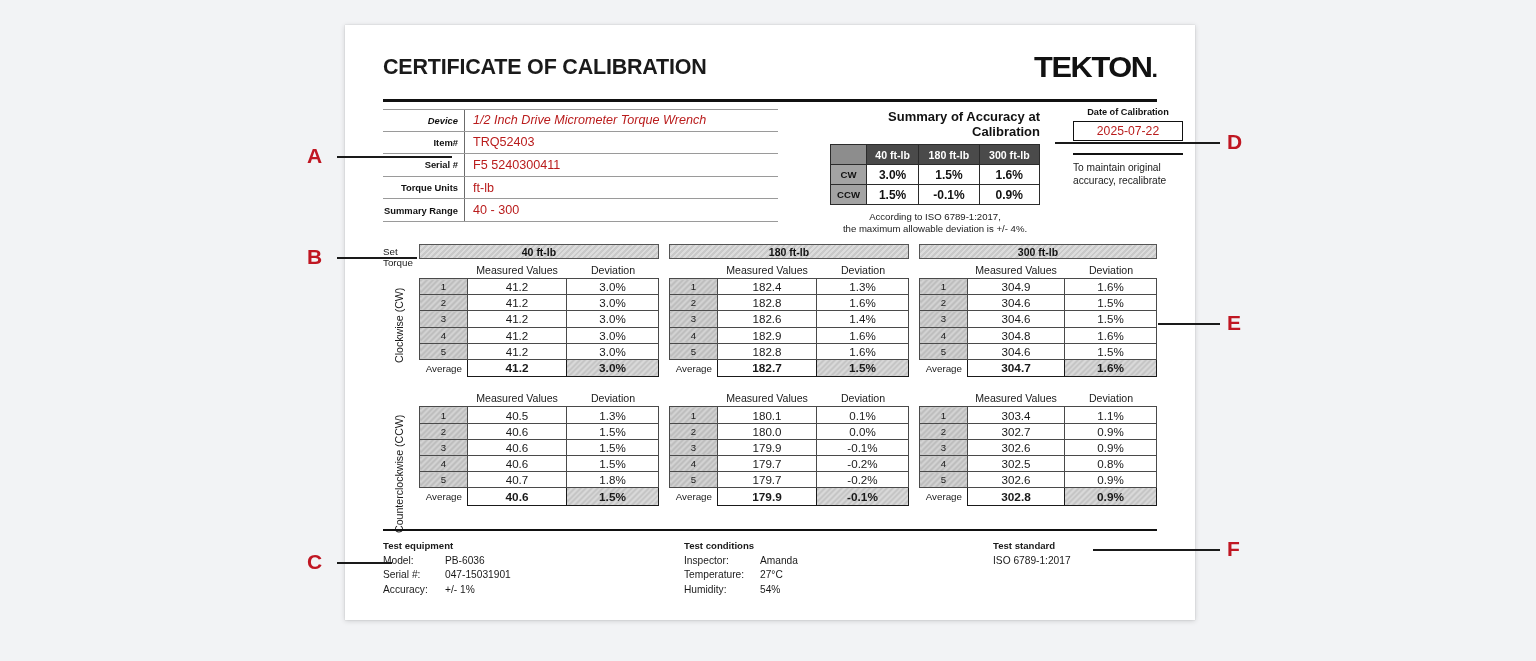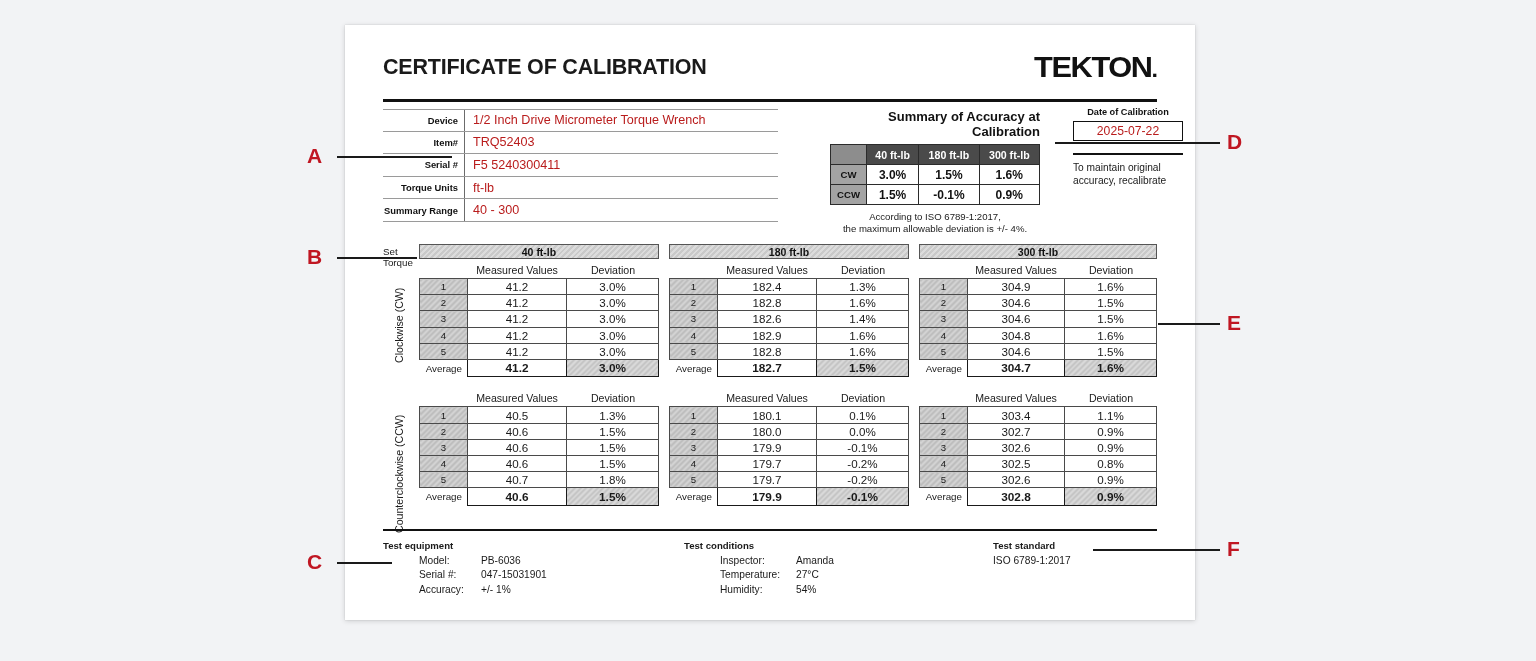--- a/index.html
+++ b/index.html
@@ -38,21 +38,21 @@
     font-size: 29px; font-weight: bold; letter-spacing: -1.3px;
     color: #111; font-family: "Liberation Sans", sans-serif;
     transform: scaleX(1.06); transform-origin: right center;
   }
   .brand .dot { font-size: 22px; }
   .rule-thick { position:absolute; left:0; right:0; top:52px; height:2.5px; background:#111; }
 
   
   .infoblock { position: absolute; left: 0; top: 62px; width: 395px; }
   .inforow { display: flex; align-items: stretch; height: 22.6px; border-bottom: 1px solid #9a9a9a; }
-  .inforow:first-child { border-top: 1px solid #9a9a9a; }
+  .inforow:first-child { border-top: 1px solid #9a9a9a; font-style: italic; }
   .infolabel {
     width: 82px; text-align: right; padding-right: 6px;
     font-size: 9.4px; font-weight: bold; color: #111;
     display: flex; align-items: center; justify-content: flex-end;
     border-right: 1px solid #6b6b6b;
   }
   .infoval {
     padding-left: 8px; font-size: 12.6px; color: #b91c1c;
     display: flex; align-items: center;
   }
@@ -126,21 +126,21 @@
     writing-mode: vertical-rl; transform: rotate(180deg);
     text-align: center; white-space: nowrap;
   }
 
   
   .foot-rule { position:absolute; left:0; top:482px; width: 774px; height: 2.2px; background:#111; }
   .footer { position: absolute; left:0; top: 492px; width: 774px; }
   .fcol { position:absolute; font-size: 10.2px; color:#1a1a1a; line-height: 1.42; }
   .fcol .fhead { font-weight: bold; font-size: 9.6px; margin-bottom: 1px; }
   .fcol .frow { display:flex; }
-  .fcol .fk { width: 62px; margin-left: 36px; }
+  .fcol .fk { width: 62px; }
   .fcol2 .fk { width: 76px; }
 
   
   .callout { position: absolute; color: #c01622; font-size: 21px; font-weight: bold; }
   .leader { position: absolute; height: 1.6px; background: #1a1a1a; }
 </style>
 </head>
 <body>
 
 <div id="root">

